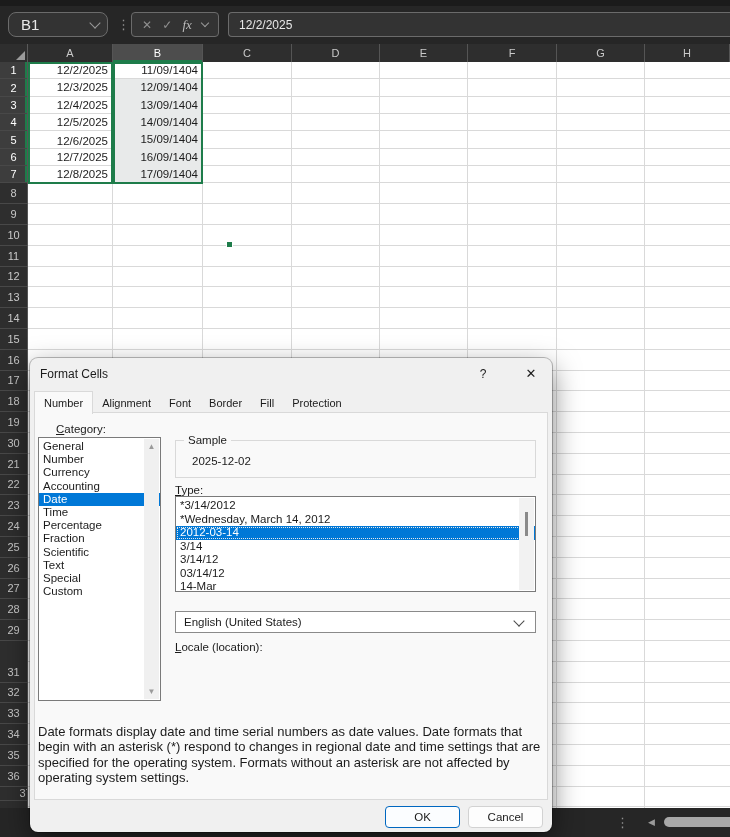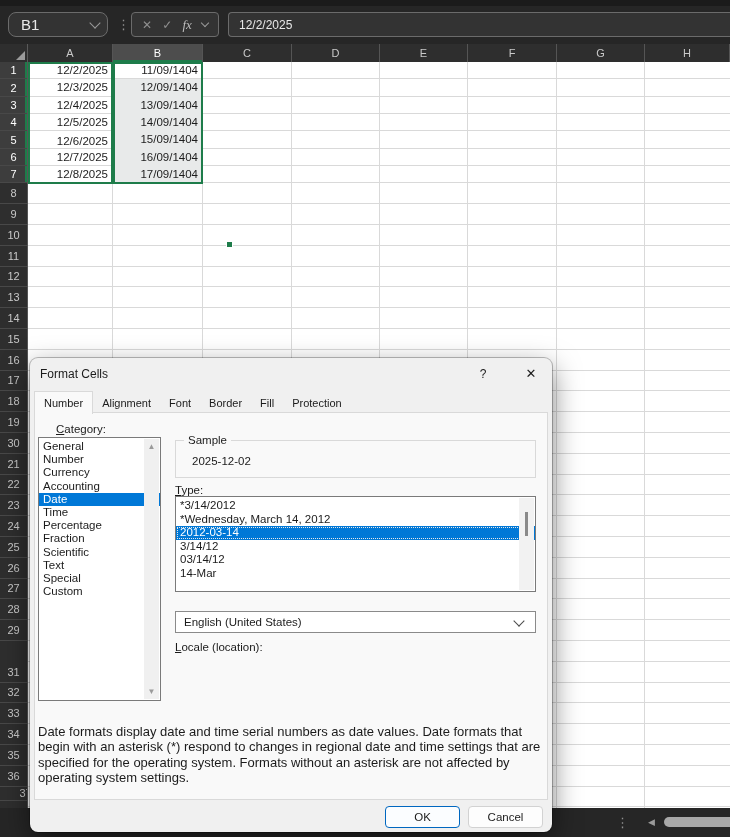--- a/index.html
+++ b/index.html
@@ -283,20 +283,21 @@
     <div class="grouplab">Sample</div>
     <div class="sampleval">2025-12-02</div>
   </div>
 
   <div class="lbl accel" style="left:145px;top:126px;"><u>T</u>ype:</div>
   <div class="listbox" style="left:145px;top:138px;width:361px;height:96px;">
     <div style="padding-top:2px;">
         <div class="li tli">*3/14/2012</div>
         <div class="li tli">*Wednesday, March 14, 2012</div>
         <div class="li tli sel">2012-03-14</div>
+        <div class="li tli">3/14</div>
         <div class="li tli">3/14/12</div>
         <div class="li tli">03/14/12</div>
         <div class="li tli">14-Mar</div>
       </div>
     <div class="typescroll">
       <div class="typethumb"></div>
     </div>
   </div>
 
   <div class="lbl accel" style="left:145px;top:239px;margin-top:44px;"><u>L</u>ocale (location):</div>

